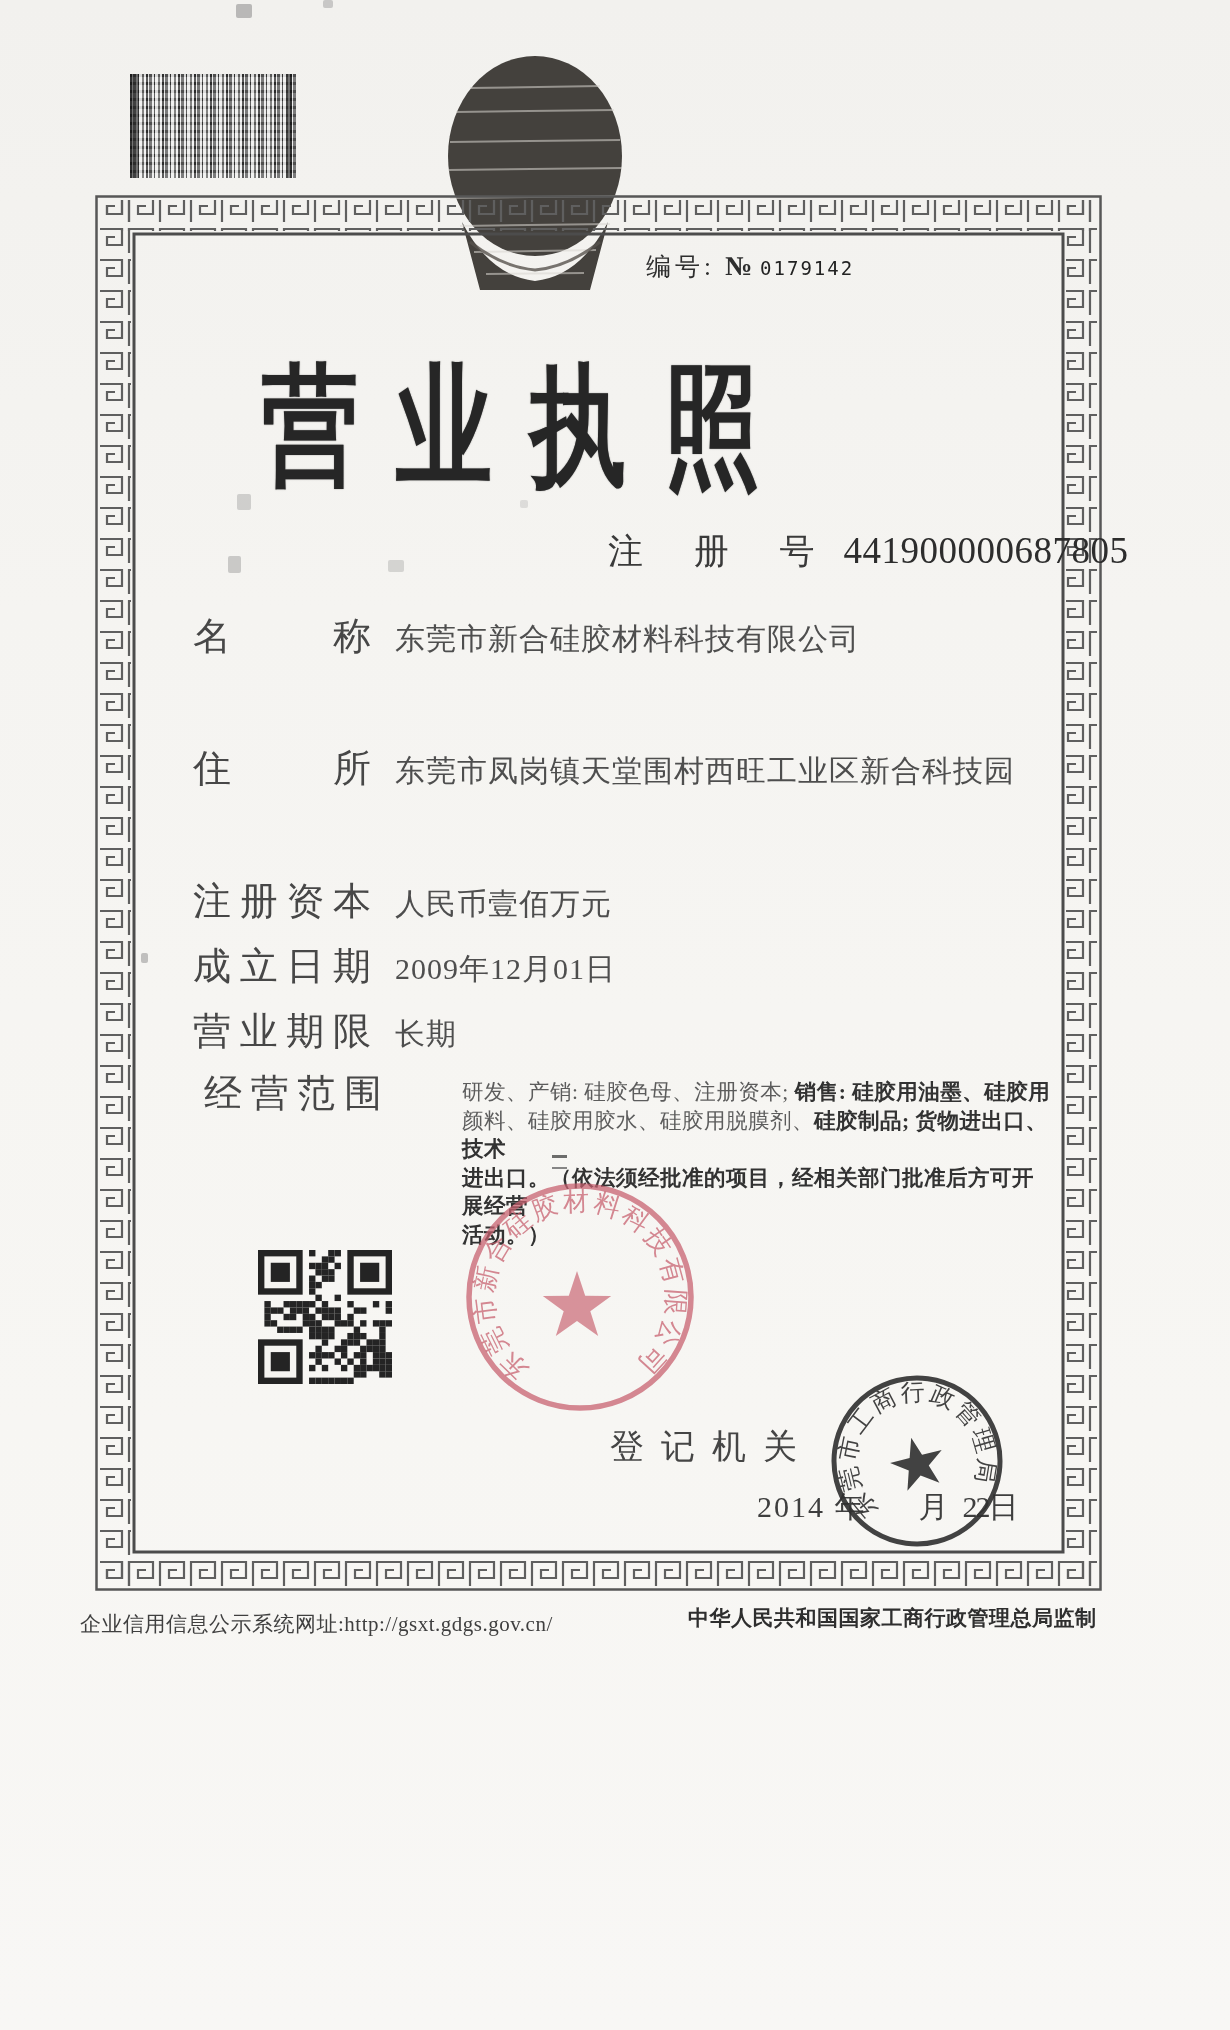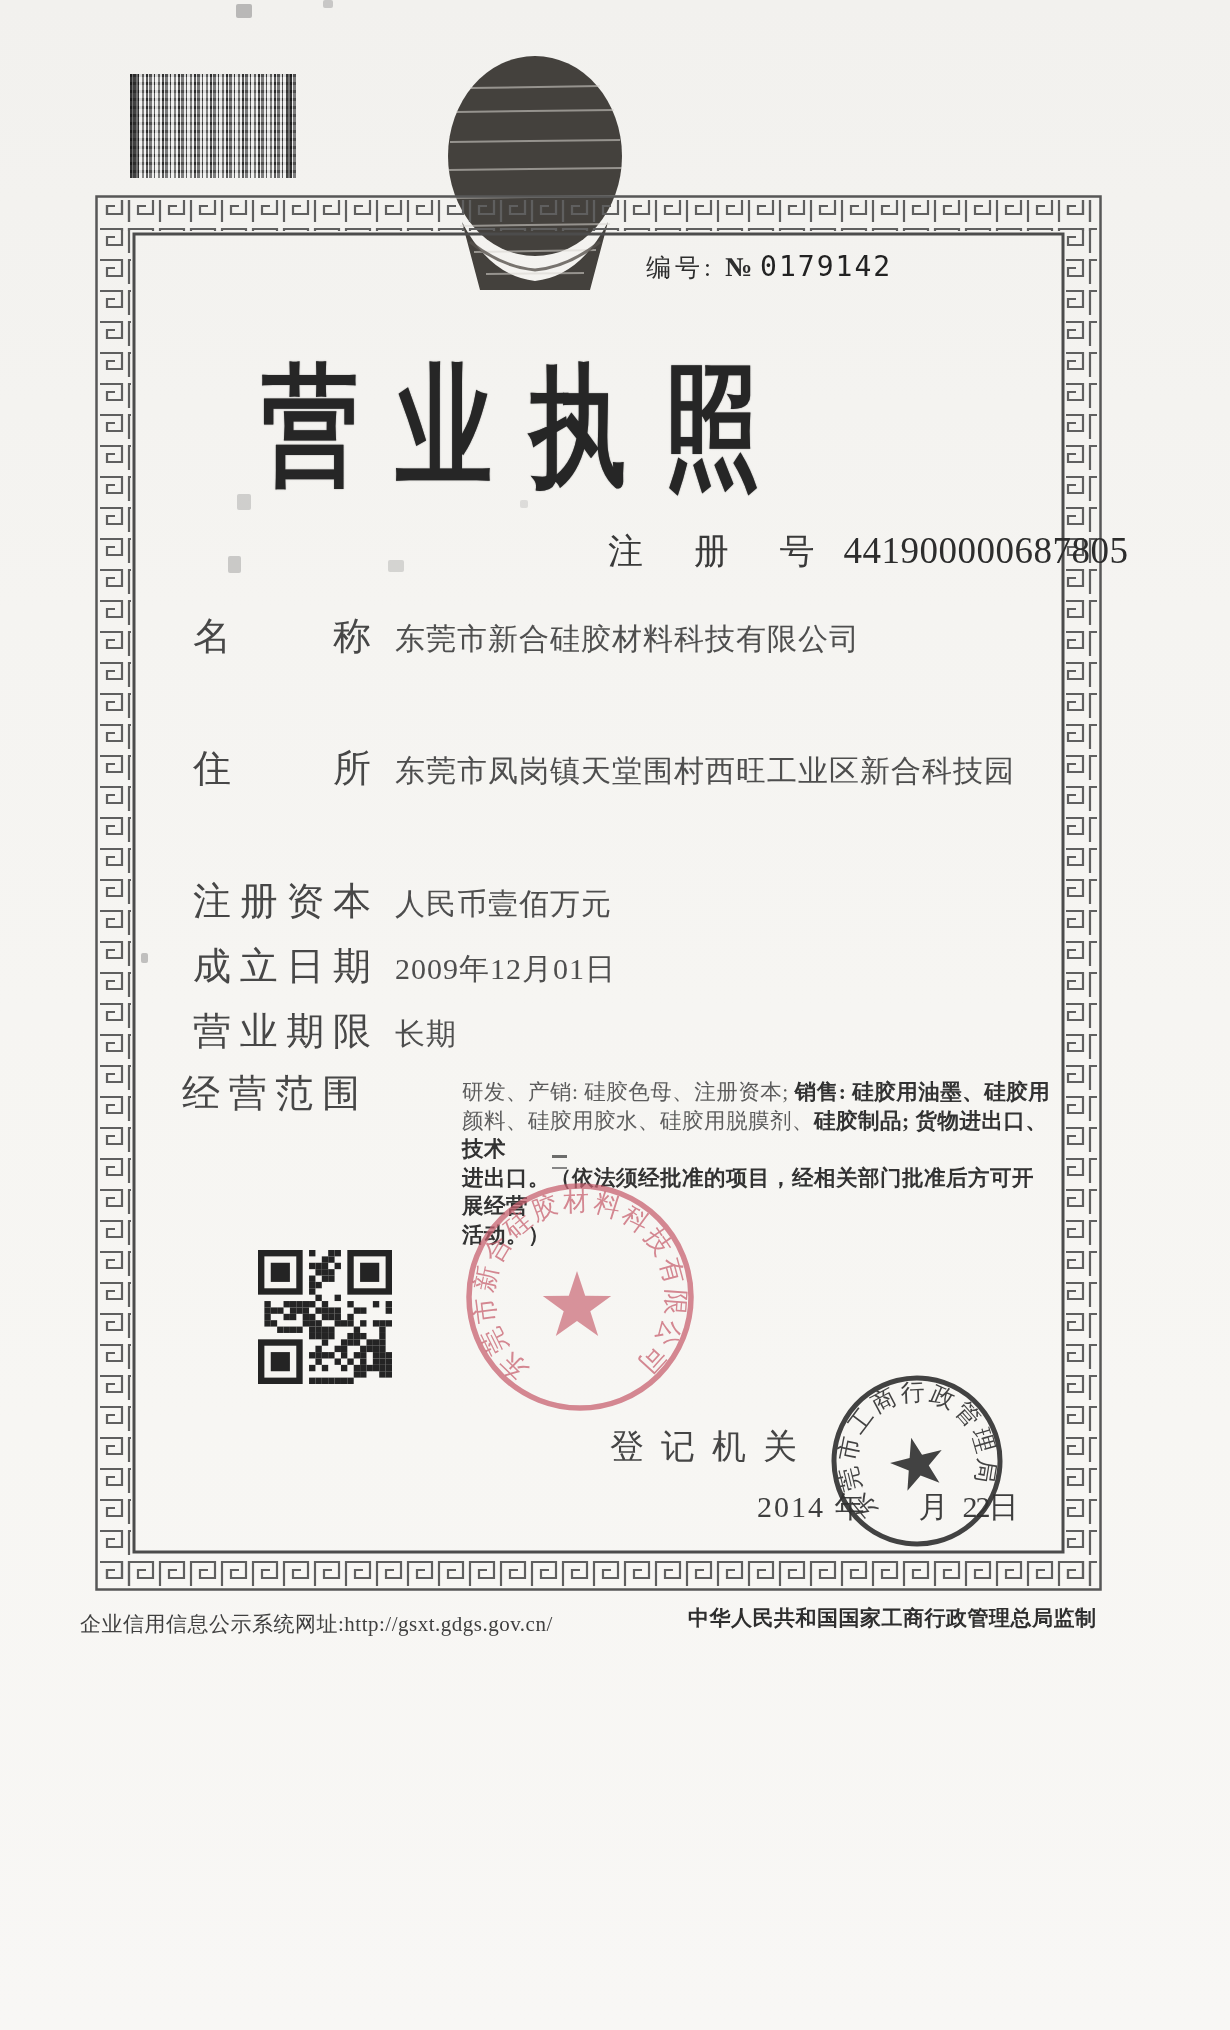--- a/index.html
+++ b/index.html
@@ -26,42 +26,42 @@
   .barcode .edge.l{left:0;}
   .barcode .edge.r{right:4px;width:6px;}
   
   .emblem{position:absolute;left:440px;top:52px;width:190px;height:245px;}
   
   .frame{position:absolute;left:95px;top:195px;}
   
   .serial{position:absolute;left:646px;top:250px;white-space:nowrap;color:#2e2e2e;}
   .serial .lbl{font-size:25px;letter-spacing:4px;}
   .serial .sym{font-size:27px;font-weight:700;margin-left:10px;}
-  .serial .num{font-family:"DejaVu Sans Mono","Liberation Mono",monospace;font-size:28px;letter-spacing:2px;margin-left:8px;color:#222;}
+  .serial .num{font-family:"DejaVu Sans Mono","Liberation Mono",monospace;font-size:19px;letter-spacing:2px;margin-left:8px;color:#222;}
   
   .title{
     position:absolute;left:262px;top:340px;white-space:nowrap;
     font-family:"Liberation Sans","DejaVu Sans",sans-serif;
     font-weight:900;font-size:96px;letter-spacing:38px;color:#262626;
     transform:scaleY(1.36);transform-origin:top left;
     text-shadow:0 0 1px rgba(40,40,40,.7);
   }
   
   .regline{position:absolute;left:608px;top:528px;white-space:nowrap;}
   .regline .lbl{font-size:35px;letter-spacing:21px;color:#3a3a3a;}
   .regline .num{font-size:37px;letter-spacing:0.5px;color:#2d2d2d;margin-left:8px;}
   
   .row{position:absolute;left:193px;display:flex;align-items:flex-end;white-space:nowrap;}
   .flabel{
     width:178px;flex:none;font-size:38px;line-height:42px;color:#474747;
     text-align:justify;text-align-last:justify;
   }
   .fvalue{margin-left:24px;font-size:30px;line-height:36px;padding-top:6px;color:#4e4e4e;letter-spacing:1px;}
   
-  .scope-label{position:absolute;left:182px;top:1072px;width:178px;font-size:38px;line-height:42px;color:#474747;text-align:justify;text-align-last:justify;}
+  .scope-label{position:absolute;left:204px;top:1072px;width:178px;font-size:38px;line-height:42px;color:#474747;text-align:justify;text-align-last:justify;}
   .scope{position:absolute;left:462px;top:1078px;width:592px;font-size:21.5px;line-height:28.5px;letter-spacing:.5px;}
   .scope .pre{color:#5c5c5c;}
   .scope .em{color:#323232;font-weight:700;}
   .scope-mark{position:absolute;left:552px;top:1155px;width:15px;height:9px;
     border-top:3px solid #4a4a4a;border-bottom:2px solid #6a6a6a;opacity:.8;}
   
   .qr{position:absolute;left:258px;top:1250px;width:134px;height:134px;}
   
   .company-seal{position:absolute;left:462px;top:1179px;opacity:.92;}
   .authority-stamp{position:absolute;left:828px;top:1372px;}

